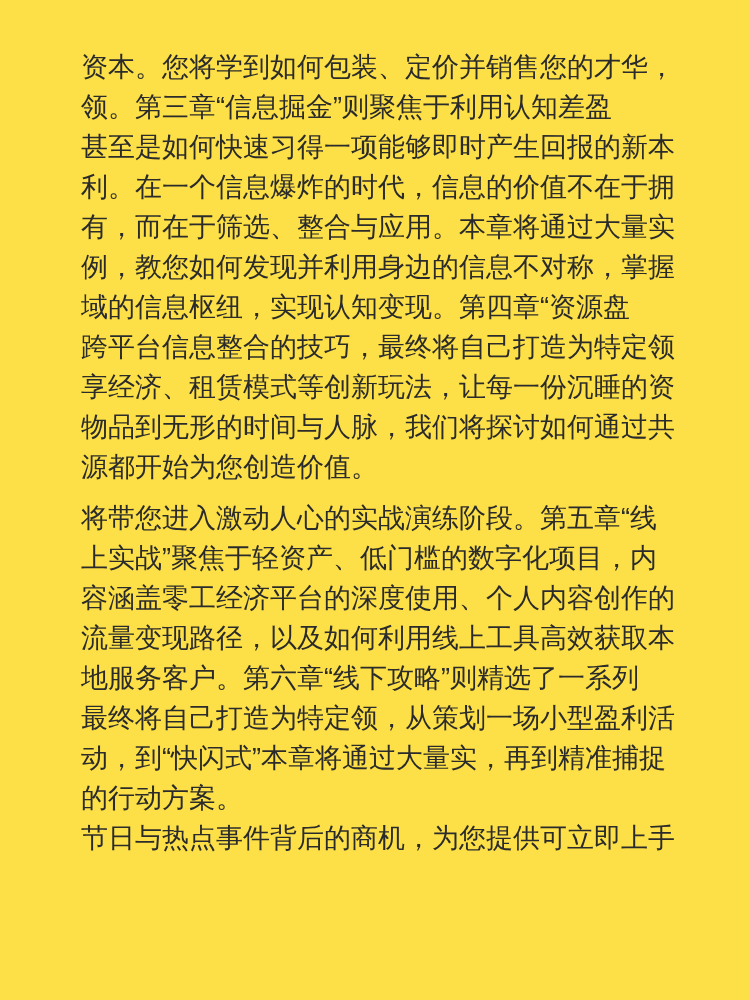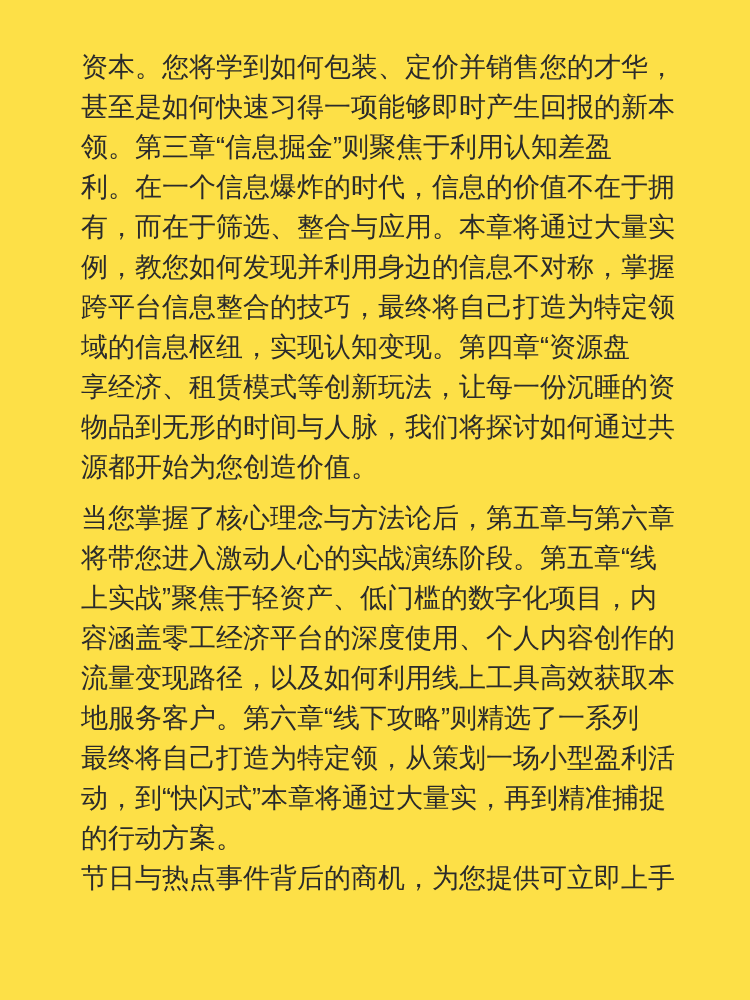--- a/index.html
+++ b/index.html
@@ -34,34 +34,33 @@
   }
 </style>
 </head>
 <body>
 
 <div class="page">
   <div class="text-content">
 
     <p class="para">
       <span class="line">资本。您将学到如何包装、定价并销售您的才华，</span>
+      <span class="line">领。第三章“信息掘金”则聚焦于利用认知差盈</span>
       <span class="line">甚至是如何快速习得一项能够即时产生回报的新本</span>
-      <span class="line">领。第三章“信息掘金”则聚焦于利用认知差盈</span>
       <span class="line">利。在一个信息爆炸的时代，信息的价值不在于拥</span>
       <span class="line">有，而在于筛选、整合与应用。本章将通过大量实</span>
       <span class="line">例，教您如何发现并利用身边的信息不对称，掌握</span>
+      <span class="line">域的信息枢纽，实现认知变现。第四章“资源盘</span>
       <span class="line">跨平台信息整合的技巧，最终将自己打造为特定领</span>
-      <span class="line">域的信息枢纽，实现认知变现。第四章“资源盘</span>
       <span class="line">享经济、租赁模式等创新玩法，让每一份沉睡的资</span>
       <span class="line">物品到无形的时间与人脉，我们将探讨如何通过共</span>
       <span class="line">源都开始为您创造价值。</span>
     </p>
 
     <p class="para">
-      <span class="line">当您掌握了核心理念与方法论后，第五章与第六章</span>
       <span class="line">将带您进入激动人心的实战演练阶段。第五章“线</span>
       <span class="line">上实战”聚焦于轻资产、低门槛的数字化项目，内</span>
       <span class="line">容涵盖零工经济平台的深度使用、个人内容创作的</span>
       <span class="line">流量变现路径，以及如何利用线上工具高效获取本</span>
       <span class="line">地服务客户。第六章“线下攻略”则精选了一系列</span>
       <span class="line">最终将自己打造为特定领，从策划一场小型盈利活</span>
       <span class="line">动，到“快闪式”本章将通过大量实，再到精准捕捉</span>
       <span class="line">的行动方案。</span>
       <span class="line">节日与热点事件背后的商机，为您提供可立即上手</span>
     </p>

